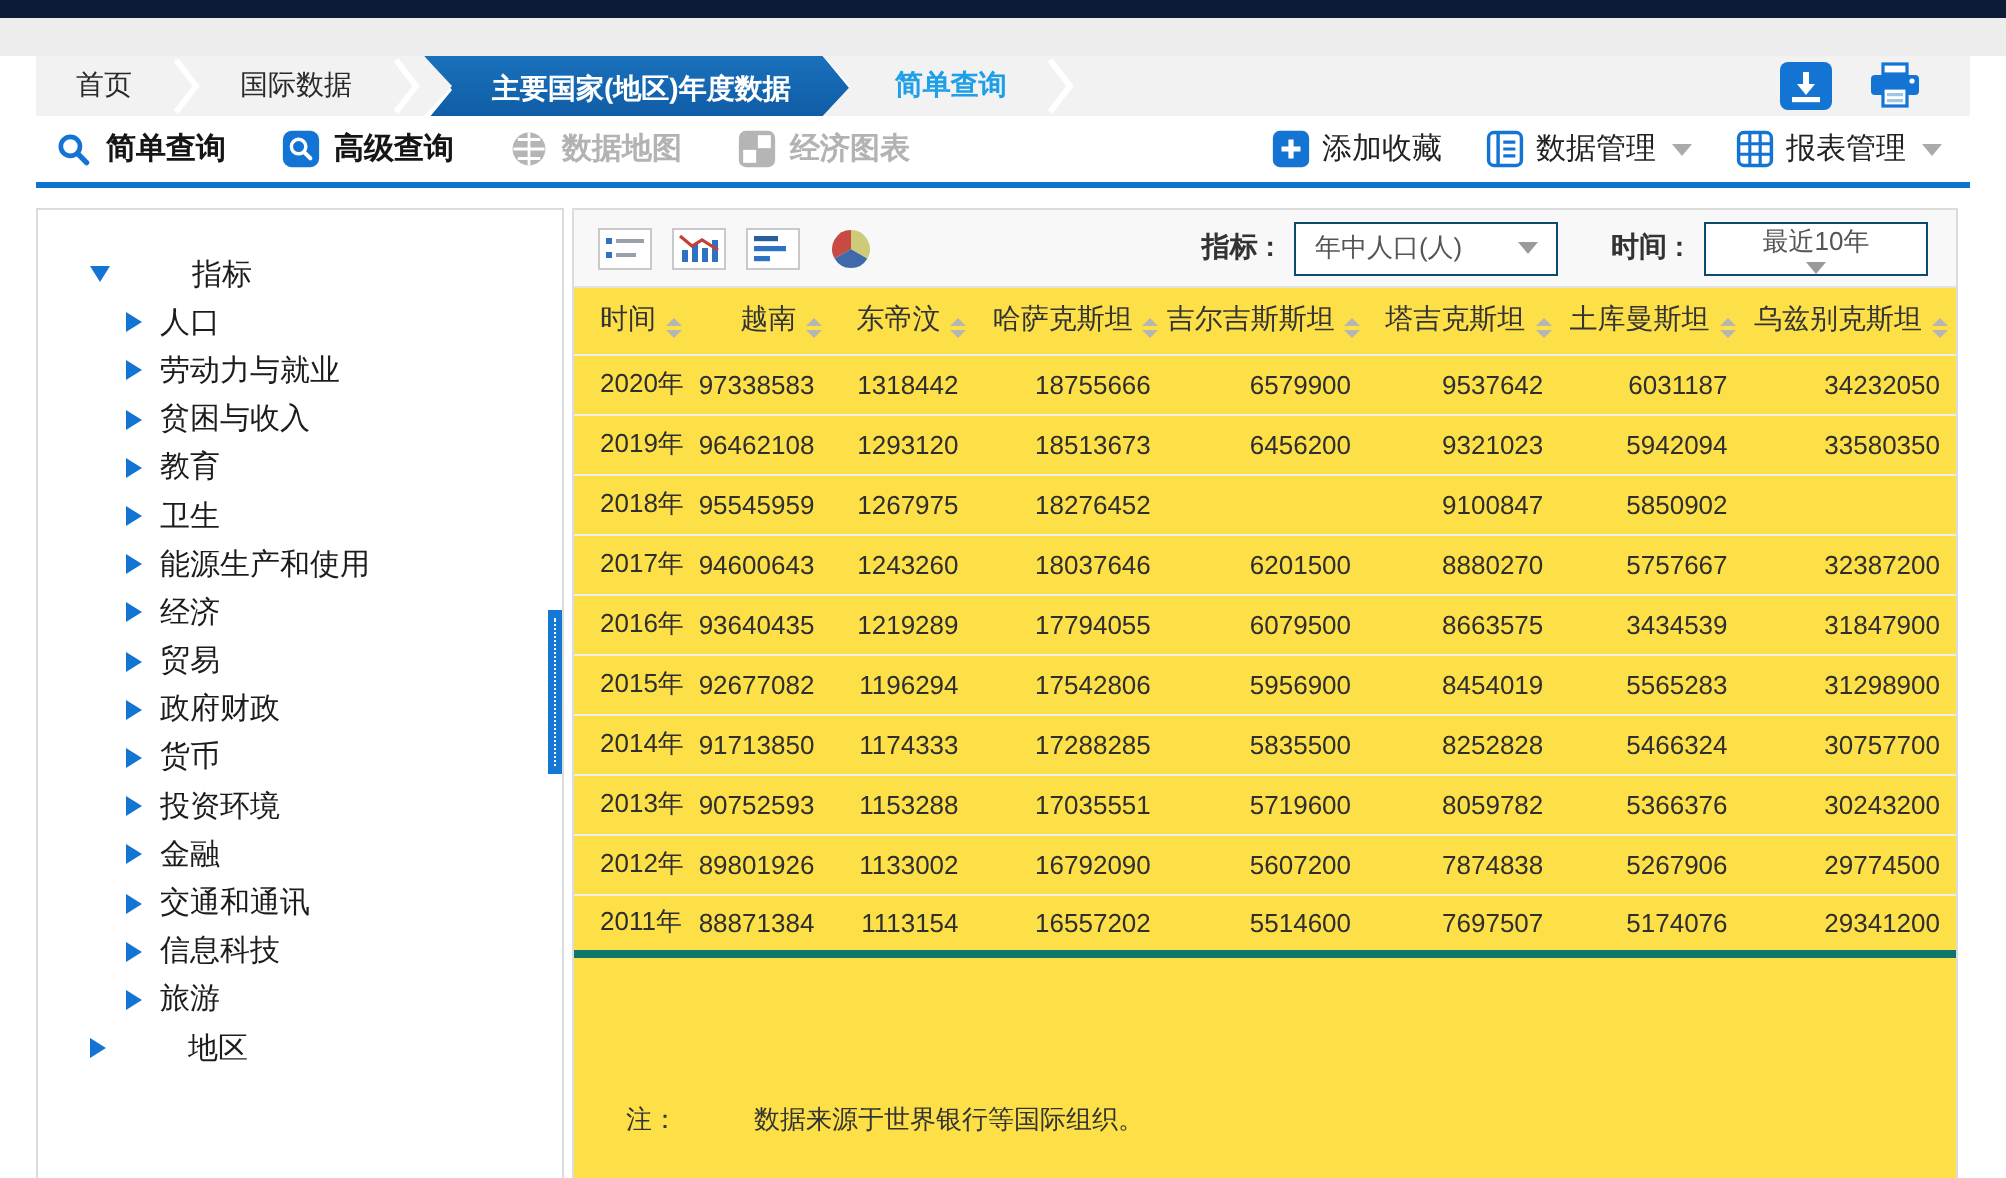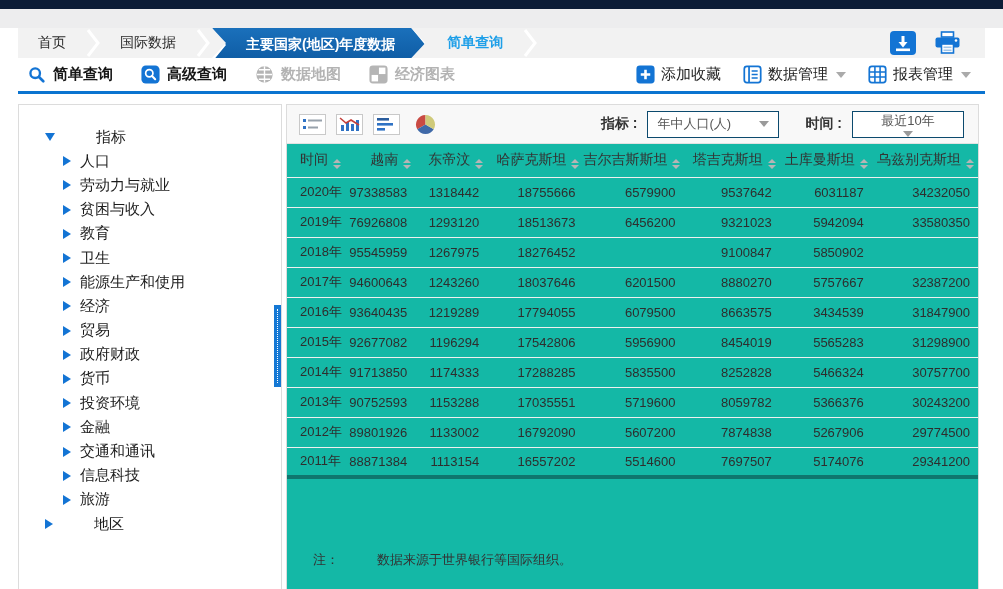--- a/index.html
+++ b/index.html
@@ -40,21 +40,21 @@
   .tnode{display:flex;align-items:center;height:24.2px;cursor:pointer;font-size:15px;color:#1c1c1c;}
   .tnode.root{padding-left:26px;gap:32px;}
   .tnode.child{padding-left:44px;}
   .arrow{width:0;height:0;margin-right:9px;flex:0 0 auto;}
   .arrow.right{border-left:8px solid var(--accent);border-top:5px solid transparent;border-bottom:5px solid transparent;}
   .arrow.down{border-top:8px solid var(--accent);border-left:5px solid transparent;border-right:5px solid transparent;}
   .sb-thumb{position:absolute;right:0px;top:200px;width:7px;height:82px;background:#1578d4;}
   .sb-thumb::after{content:"";position:absolute;left:3px;top:4px;bottom:4px;width:0;border-left:1px dotted #fff;}
 
   
-  .main{position:absolute;left:286px;top:104px;width:693px;height:486px;background:#14b8a6;border:1px solid #dcdcdc;}
+  .main{position:absolute;left:286px;top:104px;width:693px;height:486px;background:#fde047;border:1px solid #dcdcdc;}
   .main-topbar{height:39px;background:#f8f8f8;border-bottom:1px solid #e2e2e2;display:flex;align-items:center;padding:0 14px 0 12px;}
   .views{display:flex;align-items:center;gap:10px;}
   .vbox{width:27px;height:21px;border:1px solid #c9c9c9;background:#fff;display:flex;align-items:center;justify-content:center;cursor:pointer;}
   .vpie{width:22px;height:22px;display:flex;align-items:center;justify-content:center;cursor:pointer;margin-left:4px;}
   .filters{margin-left:auto;display:flex;align-items:center;gap:10px;}
   .flabel{font-size:14px;font-weight:bold;color:#333;margin-left:16px;}
   .select{height:27px;border:1px solid #0c4a6e;background:#fff;display:flex;align-items:center;justify-content:space-between;
           padding:0 9px;font-size:13px;color:#555;cursor:pointer;}
   .select.ind{width:132px;}
   .select.time{width:112px;flex-direction:column;}
@@ -377,21 +377,21 @@
           <td>97338583</td>
           <td>1318442</td>
           <td>18755666</td>
           <td>6579900</td>
           <td>9537642</td>
           <td>6031187</td>
           <td>34232050</td>
         </tr>
         <tr>
           <td class="c0">2019年</td>
-          <td>76926808</td>
+          <td>96462108</td>
           <td>1293120</td>
           <td>18513673</td>
           <td>6456200</td>
           <td>9321023</td>
           <td>5942094</td>
           <td>33580350</td>
         </tr>
         <tr>
           <td class="c0">2018年</td>
           <td>95545959</td>

